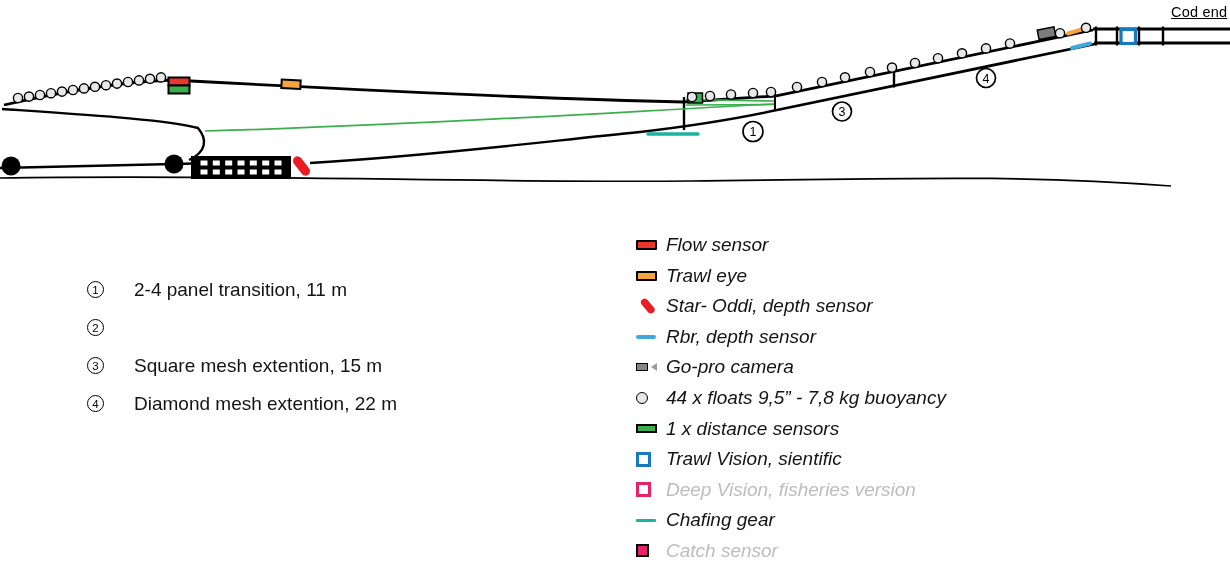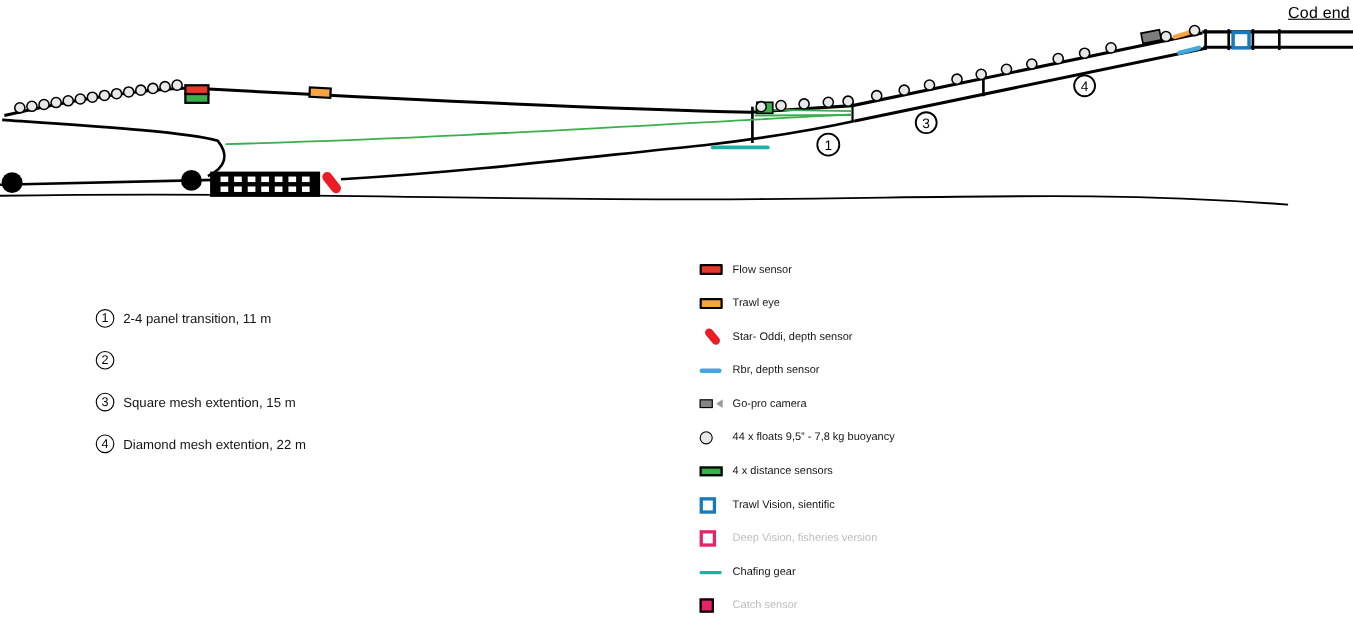--- a/index.html
+++ b/index.html
@@ -15,26 +15,26 @@
   }
   
   #sections{position:absolute;left:87px;top:281px;}
   .srow{display:flex;align-items:center;height:17px;margin-bottom:21px;}
   .snum{
     width:17px;height:17px;box-sizing:border-box;flex:none;
     border:1.7px solid #000;border-radius:50%;
     display:flex;align-items:center;justify-content:center;
     font-size:11.5px;color:#000;
   }
-  .slabel{margin-left:8px;font-size:12px;white-space:nowrap;}
+  .slabel{margin-left:30px;font-size:19px;white-space:nowrap;}
   
   #legend{position:absolute;left:636px;top:237px;}
   .lrow{display:flex;align-items:center;height:16px;margin-bottom:14.6px;}
   .licon{width:24px;flex:none;display:flex;align-items:center;justify-content:flex-start;}
-  .llabel{margin-left:6px;font-size:10px;white-space:nowrap;}
+  .llabel{margin-left:6px;font-size:19px;white-space:nowrap;font-style:italic;}
   .muted{color:var(--muted-text);}
   
   .i-flow{width:17px;height:6px;background:var(--red);border:2px solid #000;border-radius:1px;}
   .i-trawl-eye{width:17px;height:6px;background:var(--orange);border:2px solid #000;border-radius:1px;}
   .i-rbr{width:20px;height:4.5px;background:var(--blue);border-radius:2px;}
   .i-gopro{position:relative;width:22px;height:13px;}
   .i-gopro .g-box{position:absolute;left:0;top:2px;width:10px;height:6px;background:#858585;border:1.5px solid #000;}
   .i-gopro .g-tri{position:absolute;left:15px;top:2px;width:0;height:0;
     border-top:4.5px solid transparent;border-bottom:4.5px solid transparent;border-right:6.5px solid #9c9c9c;}
   .i-float{width:10px;height:10px;border:1.7px solid #000;border-radius:50%;background:var(--float-fill);}
@@ -193,21 +193,21 @@
     <div class="lrow">
       <span class="licon">
         <span class="i-float"></span>
       </span>
       <span class="llabel">44 x floats 9,5” - 7,8 kg buoyancy</span>
     </div>
     <div class="lrow">
       <span class="licon">
         <span class="i-distance"></span>
       </span>
-      <span class="llabel">4 x distance sensors</span>
+      <span class="llabel">1 x distance sensors</span>
     </div>
     <div class="lrow">
       <span class="licon">
         <span class="i-dv-sci"></span>
       </span>
       <span class="llabel">Trawl Vision, sientific</span>
     </div>
     <div class="lrow">
       <span class="licon">
         <span class="i-dv-fish"></span>

